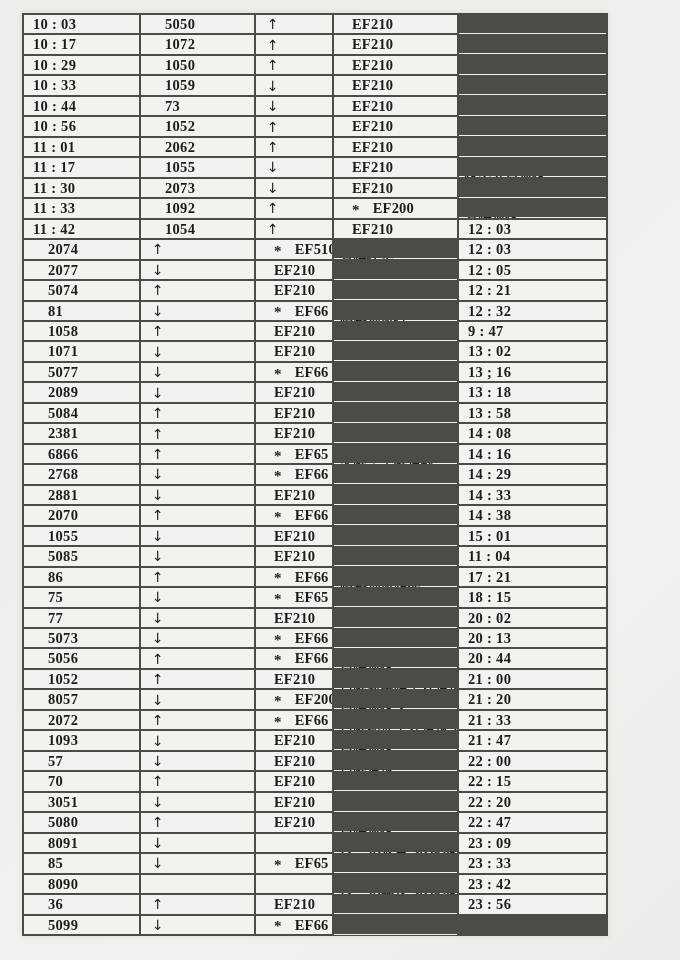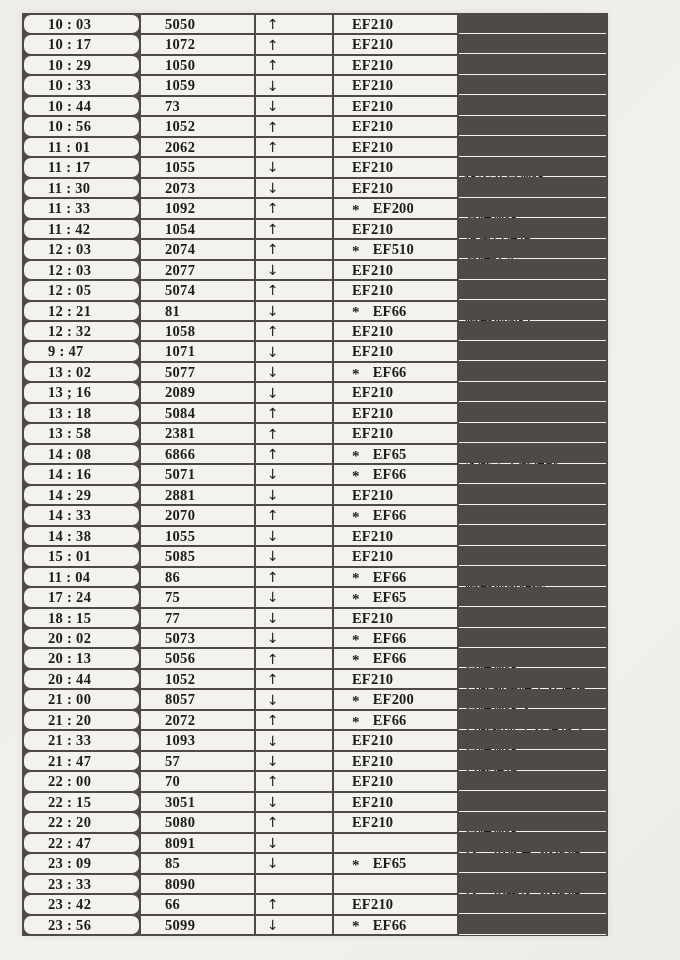--- a/index.html
+++ b/index.html
@@ -38,21 +38,21 @@
   .cell {
     background: var(--cell);
     display: flex;
     align-items: center;
     white-space: pre;
     font-weight: 700;
     font-size: 14.5px;
     line-height: 1;
     overflow: hidden;
   }
-  .c-time { padding-left: 24px;  letter-spacing: 0.3px; border-radius: 7px; }
+  .c-time { padding-left: 9px;  letter-spacing: 0.3px; }
   .c-num  { padding-left: 24px;  letter-spacing: 0.3px; }
   .c-dir  { padding-left: 11px; font-family: "DejaVu Sans", sans-serif; font-weight: 400; font-size: 14px; }
   .c-loco { padding-left: 18px;  letter-spacing: 0.2px; }
   .c-note { padding-left: 6px;  font-size: 13.5px; margin-top: 18px; }
   .ast {
     display: inline-block;
     transform: translateY(2px);
     margin-right: 13px;
     font-size: 15px;
   }
@@ -109,21 +109,20 @@
       <div class="cell c-note"></div>
       <div class="cell c-time">11 : 33</div>
       <div class="cell c-num">1092</div>
       <div class="cell c-dir">↑</div>
       <div class="cell c-loco"><span class="ast">*</span><span>EF200</span></div>
       <div class="cell c-note">月曜運休</div>
       <div class="cell c-time">11 : 42</div>
       <div class="cell c-num">1054</div>
       <div class="cell c-dir">↑</div>
       <div class="cell c-loco"><span>EF210</span></div>
-      <div class="cell c-note">休翌日運休</div>
       <div class="cell c-time">12 : 03</div>
       <div class="cell c-num">2074</div>
       <div class="cell c-dir">↑</div>
       <div class="cell c-loco"><span class="ast">*</span><span>EF510</span></div>
       <div class="cell c-note">月曜代走</div>
       <div class="cell c-time">12 : 03</div>
       <div class="cell c-num">2077</div>
       <div class="cell c-dir">↓</div>
       <div class="cell c-loco"><span>EF210</span></div>
       <div class="cell c-note"></div>
@@ -166,21 +165,21 @@
       <div class="cell c-num">2381</div>
       <div class="cell c-dir">↑</div>
       <div class="cell c-loco"><span>EF210</span></div>
       <div class="cell c-note"></div>
       <div class="cell c-time">14 : 08</div>
       <div class="cell c-num">6866</div>
       <div class="cell c-dir">↑</div>
       <div class="cell c-loco"><span class="ast">*</span><span>EF65</span></div>
       <div class="cell c-note">火曜・土曜運転</div>
       <div class="cell c-time">14 : 16</div>
-      <div class="cell c-num">5071</div>
+      <div class="cell c-num">2768</div>
       <div class="cell c-dir">↓</div>
       <div class="cell c-loco"><span class="ast">*</span><span>EF66</span></div>
       <div class="cell c-note"></div>
       <div class="cell c-time">14 : 29</div>
       <div class="cell c-num">2881</div>
       <div class="cell c-dir">↓</div>
       <div class="cell c-loco"><span>EF210</span></div>
       <div class="cell c-note"></div>
       <div class="cell c-time">14 : 33</div>
       <div class="cell c-num">2070</div>
@@ -195,21 +194,21 @@
       <div class="cell c-time">15 : 01</div>
       <div class="cell c-num">5085</div>
       <div class="cell c-dir">↓</div>
       <div class="cell c-loco"><span>EF210</span></div>
       <div class="cell c-note"></div>
       <div class="cell c-time">11 : 04</div>
       <div class="cell c-num">86</div>
       <div class="cell c-dir">↑</div>
       <div class="cell c-loco"><span class="ast">*</span><span>EF66</span></div>
       <div class="cell c-note">姫路別所始発</div>
-      <div class="cell c-time">17 : 24</div>
+      <div class="cell c-time">17 : 21</div>
       <div class="cell c-num">75</div>
       <div class="cell c-dir">↓</div>
       <div class="cell c-loco"><span class="ast">*</span><span>EF65</span></div>
       <div class="cell c-note"></div>
       <div class="cell c-time">18 : 15</div>
       <div class="cell c-num">77</div>
       <div class="cell c-dir">↓</div>
       <div class="cell c-loco"><span>EF210</span></div>
       <div class="cell c-note"></div>
       <div class="cell c-time">20 : 02</div>
@@ -271,21 +270,21 @@
       <div class="cell c-num">85</div>
       <div class="cell c-dir">↓</div>
       <div class="cell c-loco"><span class="ast">*</span><span>EF65</span></div>
       <div class="cell c-note"></div>
       <div class="cell c-time">23 : 33</div>
       <div class="cell c-num">8090</div>
       <div class="cell c-dir"></div>
       <div class="cell c-loco"><span></span></div>
       <div class="cell c-note">レール輸送  不定期</div>
       <div class="cell c-time">23 : 42</div>
-      <div class="cell c-num">66</div>
+      <div class="cell c-num">36</div>
       <div class="cell c-dir">↑</div>
       <div class="cell c-loco"><span>EF210</span></div>
       <div class="cell c-note"></div>
       <div class="cell c-time">23 : 56</div>
       <div class="cell c-num">5099</div>
       <div class="cell c-dir">↓</div>
       <div class="cell c-loco"><span class="ast">*</span><span>EF66</span></div>
       <div class="cell c-note"></div>
     </div>
 </div>

